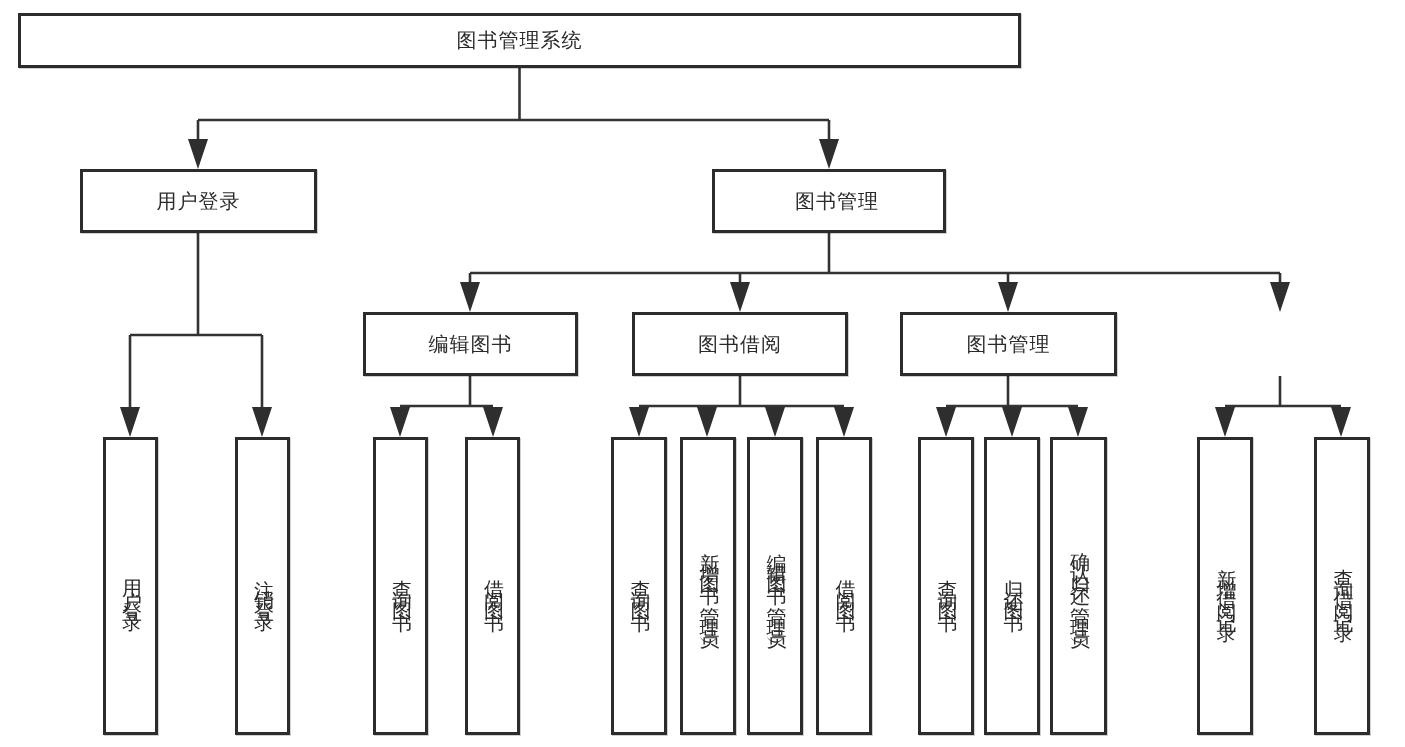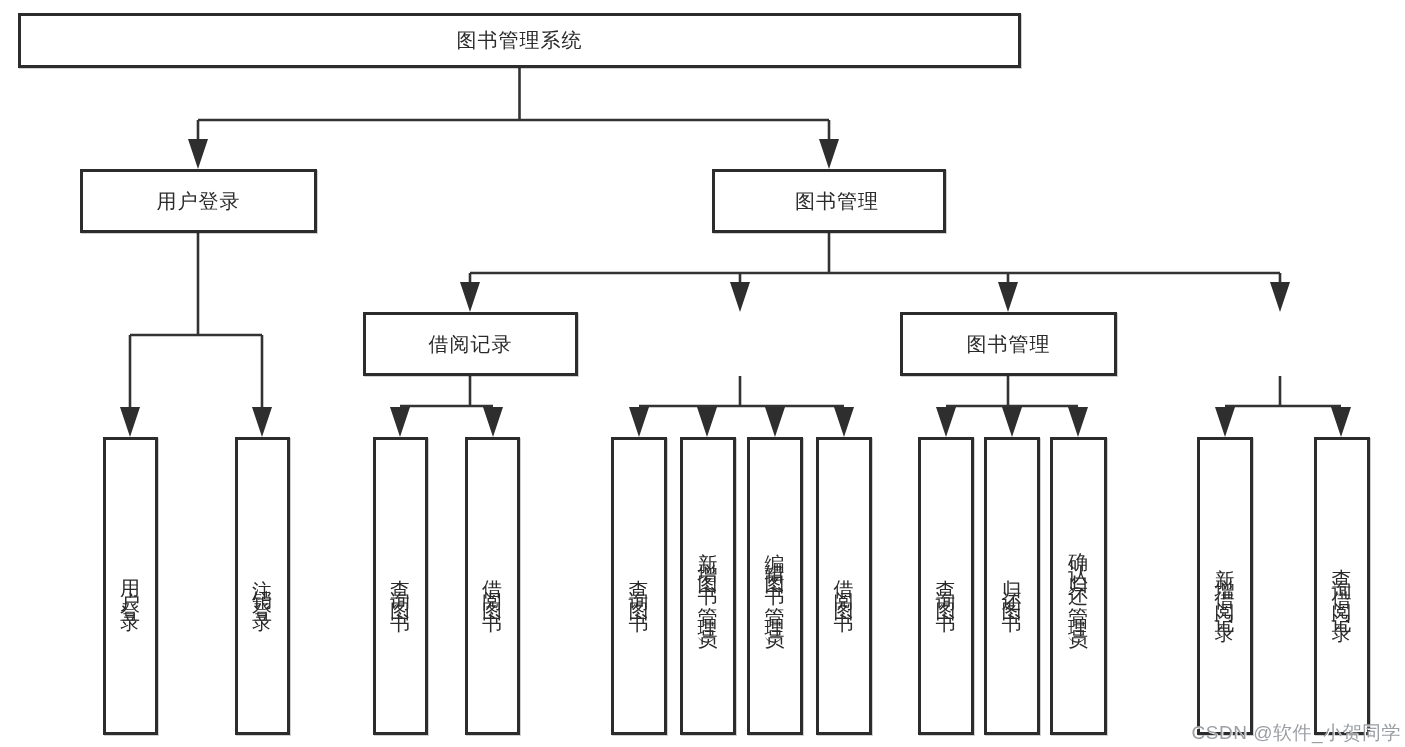--- a/index.html
+++ b/index.html
@@ -1,20 +1,20 @@
 <!DOCTYPE html>
 <html><head>
 <meta charset="utf-8">
 <style>
   html,body { margin:0; padding:0; background:#ffffff; }
   #stage {
     position:relative;
     width:1405px; height:747px;
     background:#ffffff;
-    font-family:Liberation Sans, sans-serif;
+    font-family:Liberation Mono, monospace;
     overflow:hidden;
   }
   #wires { position:absolute; left:0; top:0; width:1405px; height:747px; }
   .box {
     position:absolute;
     box-sizing:border-box;
     background:#ffffff;
     border:3px solid #2c2c2c;
     display:flex;
     align-items:center;
@@ -119,21 +119,24 @@
   </div>
 
   <div class="box" style="left:80px; top:169px; width:237px; height:64px;">
     <span class="hlabel">用户登录</span>
   </div>
   <div class="box" style="left:712px; top:169px; width:234px; height:64px;padding-left:16px;">
     <span class="hlabel">图书管理</span>
   </div>
 
   <div class="box" style="left:363px; top:312px; width:215px; height:64px;">
-    <span class="hlabel">借阅记录</span>
+    <span class="hlabel">编辑图书</span>
+  </div>
+  <div class="box" style="left:632px; top:312px; width:216px; height:64px;">
+    <span class="hlabel">图书借阅</span>
   </div>
   <div class="box" style="left:900px; top:312px; width:217px; height:64px;">
     <span class="hlabel">图书管理</span>
   </div>
 
   <div class="box" style="left:103px; top:437px; width:55px; height:298px;">
     <span class="vlabel">用户登录</span>
   </div>
   <div class="box" style="left:235px; top:437px; width:55px; height:298px;">
     <span class="vlabel">注销登录</span>
@@ -169,15 +172,14 @@
     <span class="vlabel">确认归还（管理员）</span>
   </div>
 
   <div class="box" style="left:1197px; top:437px; width:56px; height:298px;">
     <span class="vlabel">新增借阅记录</span>
   </div>
   <div class="box" style="left:1314px; top:437px; width:56px; height:298px;">
     <span class="vlabel">查询借阅记录</span>
   </div>
 
-  <div id="watermark">CSDN @软件_小贺同学</div>
 
 </div>
 
 </body></html>

